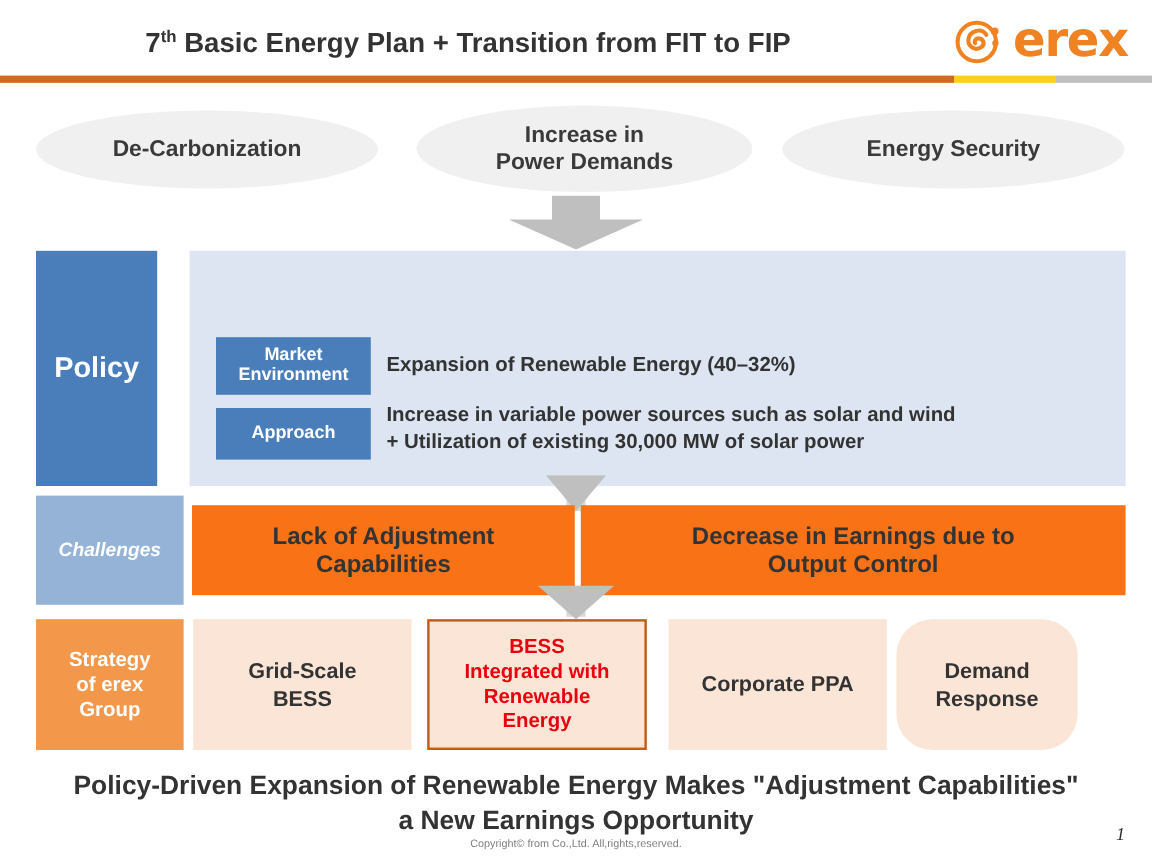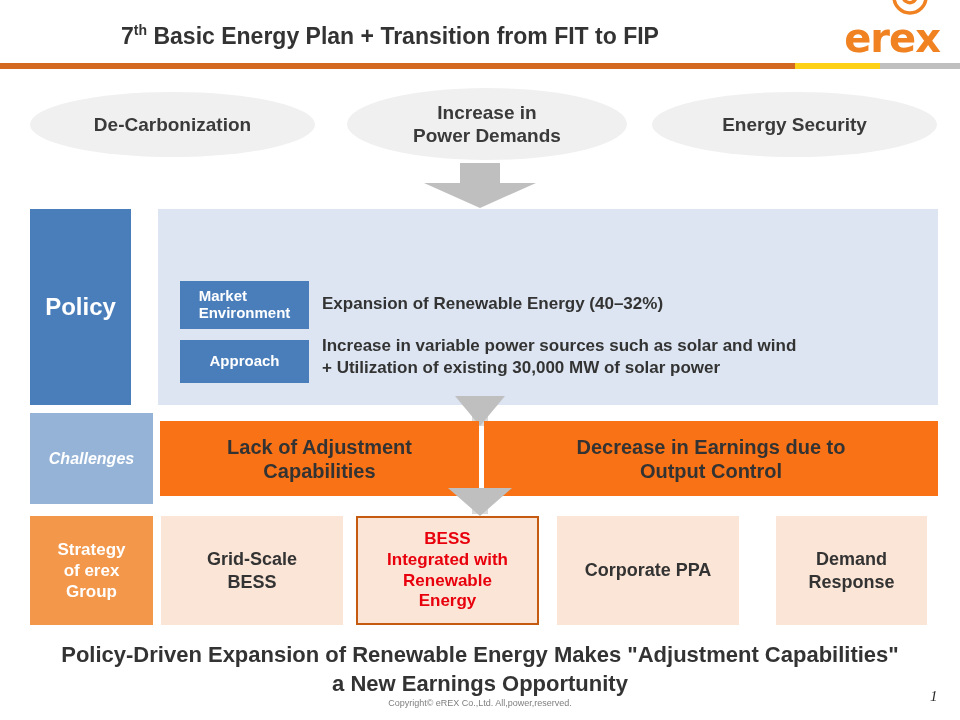--- a/index.html
+++ b/index.html
@@ -8,21 +8,21 @@
     background:#ffffff;
     font-family:"Liberation Sans", sans-serif;
     overflow:hidden;
     position:relative;
   }
   #slide{position:relative;width:960px;height:720px;}
 
   
   .logo-wrap{
     position:absolute;left:760px;top:10px;width:180px;height:48px;
-    display:flex;align-items:flex-end;justify-content:flex-end;flex-direction:column;
+    display:flex;align-items:center;justify-content:flex-end;
   }
   .logo-mark{width:44px;height:44px;margin-right:6px;flex:0 0 auto;}
   .logo-text{
     font-size:40px;font-weight:bold;color:#F08222;
     letter-spacing:-1px;line-height:1;
     font-family:"DejaVu Sans", sans-serif;
   }
   .divider{position:absolute;left:0;top:63px;height:6px;}
   .div-orange{left:0;width:795px;background:#D2691E;}
   .div-yellow{left:795px;width:85px;background:#FCD116;}
@@ -64,21 +64,21 @@
     position:absolute;left:158px;top:209px;width:780px;height:196px;
     background:#DCE5F1;
   }
   #policy-heading{
     position:absolute;left:0;top:22px;width:780px;text-align:center;
     font-size:23px;font-weight:bold;color:#333333;
   }
   #policy-heading sup{font-size:14px;vertical-align:super;}
   .tag{
     position:absolute;background:#4A7EBB;color:#ffffff;
-    font-size:15px;font-weight:bold;
+    font-size:15px;font-weight:bold;text-align:center;
     display:flex;align-items:center;justify-content:center;
     line-height:1.12;
   }
   #tag-market{left:180px;top:281px;width:129px;height:48px;}
   #tag-approach{left:180px;top:340px;width:129px;height:43px;}
   .policy-text{
     position:absolute;color:#333333;font-weight:bold;font-size:17px;
     line-height:1.28;
   }
   #policy-text-0{left:322px;top:293px;width:600px;}
@@ -109,21 +109,21 @@
   }
   .strategy-box{
     position:absolute;top:516px;height:109px;background:#FBE5D6;
     display:flex;align-items:center;justify-content:center;
     text-align:center;color:#333333;font-weight:bold;font-size:18px;
     line-height:1.25;box-sizing:border-box;
   }
   #strategy-0{left:161px;width:182px;}
   #strategy-1{left:356px;width:183px;border:2px solid #C55A11;color:#E8000D;font-size:17px;line-height:1.22;}
   #strategy-2{left:557px;width:182px;}
-  #strategy-3{left:776px;width:151px;}
+  #strategy-3{left:747px;width:151px;border-radius:30px;}
 
   
   #conclusion{
     position:absolute;left:60px;top:640px;width:840px;
     text-align:center;font-size:22px;font-weight:bold;color:#333333;
     line-height:1.32;
   }
   #copyright{
     position:absolute;left:0;top:698px;width:960px;text-align:center;
     font-size:9px;color:#7F7F7F;
@@ -216,16 +216,16 @@
     <span>BESS<br>Integrated with<br>Renewable<br>Energy</span>
   </div>
   <div class="strategy-box" id="strategy-2">
     <span>Corporate PPA</span>
   </div>
   <div class="strategy-box" id="strategy-3">
     <span>Demand<br>Response</span>
   </div>
 
   <div id="conclusion">Policy-Driven Expansion of Renewable Energy Makes "Adjustment Capabilities" a New Earnings Opportunity</div>
-  <div id="copyright">Copyright©   eREX Co.,Ltd.   All,power,reserved.</div>
+  <div id="copyright">Copyright©   from Co.,Ltd.   All,rights,reserved.</div>
   <div id="page-number">1</div>
 
 </div>
 
 </body></html>

